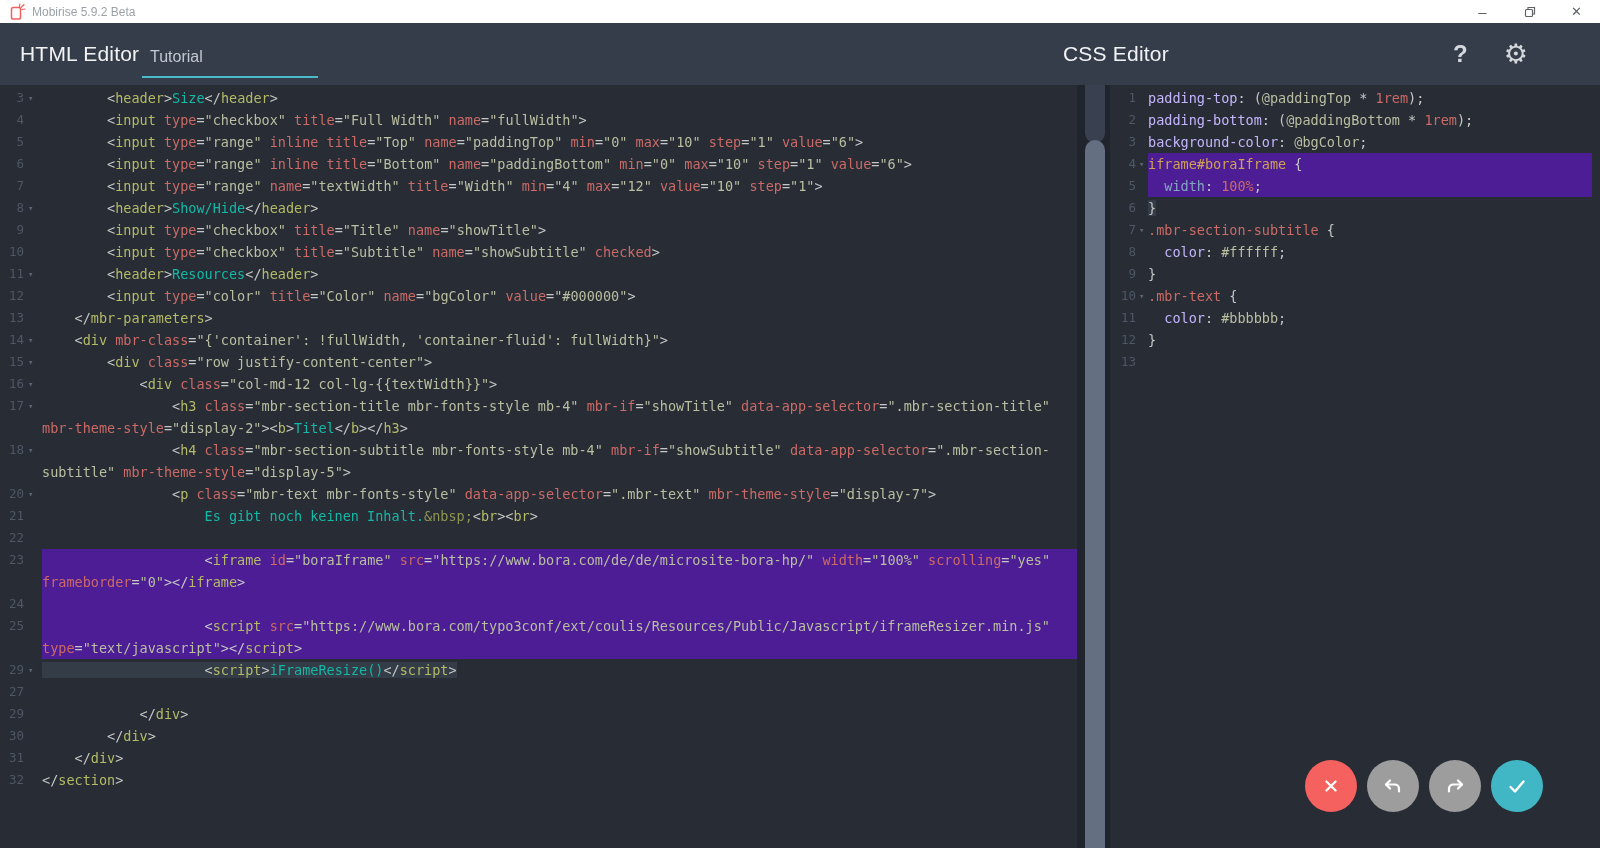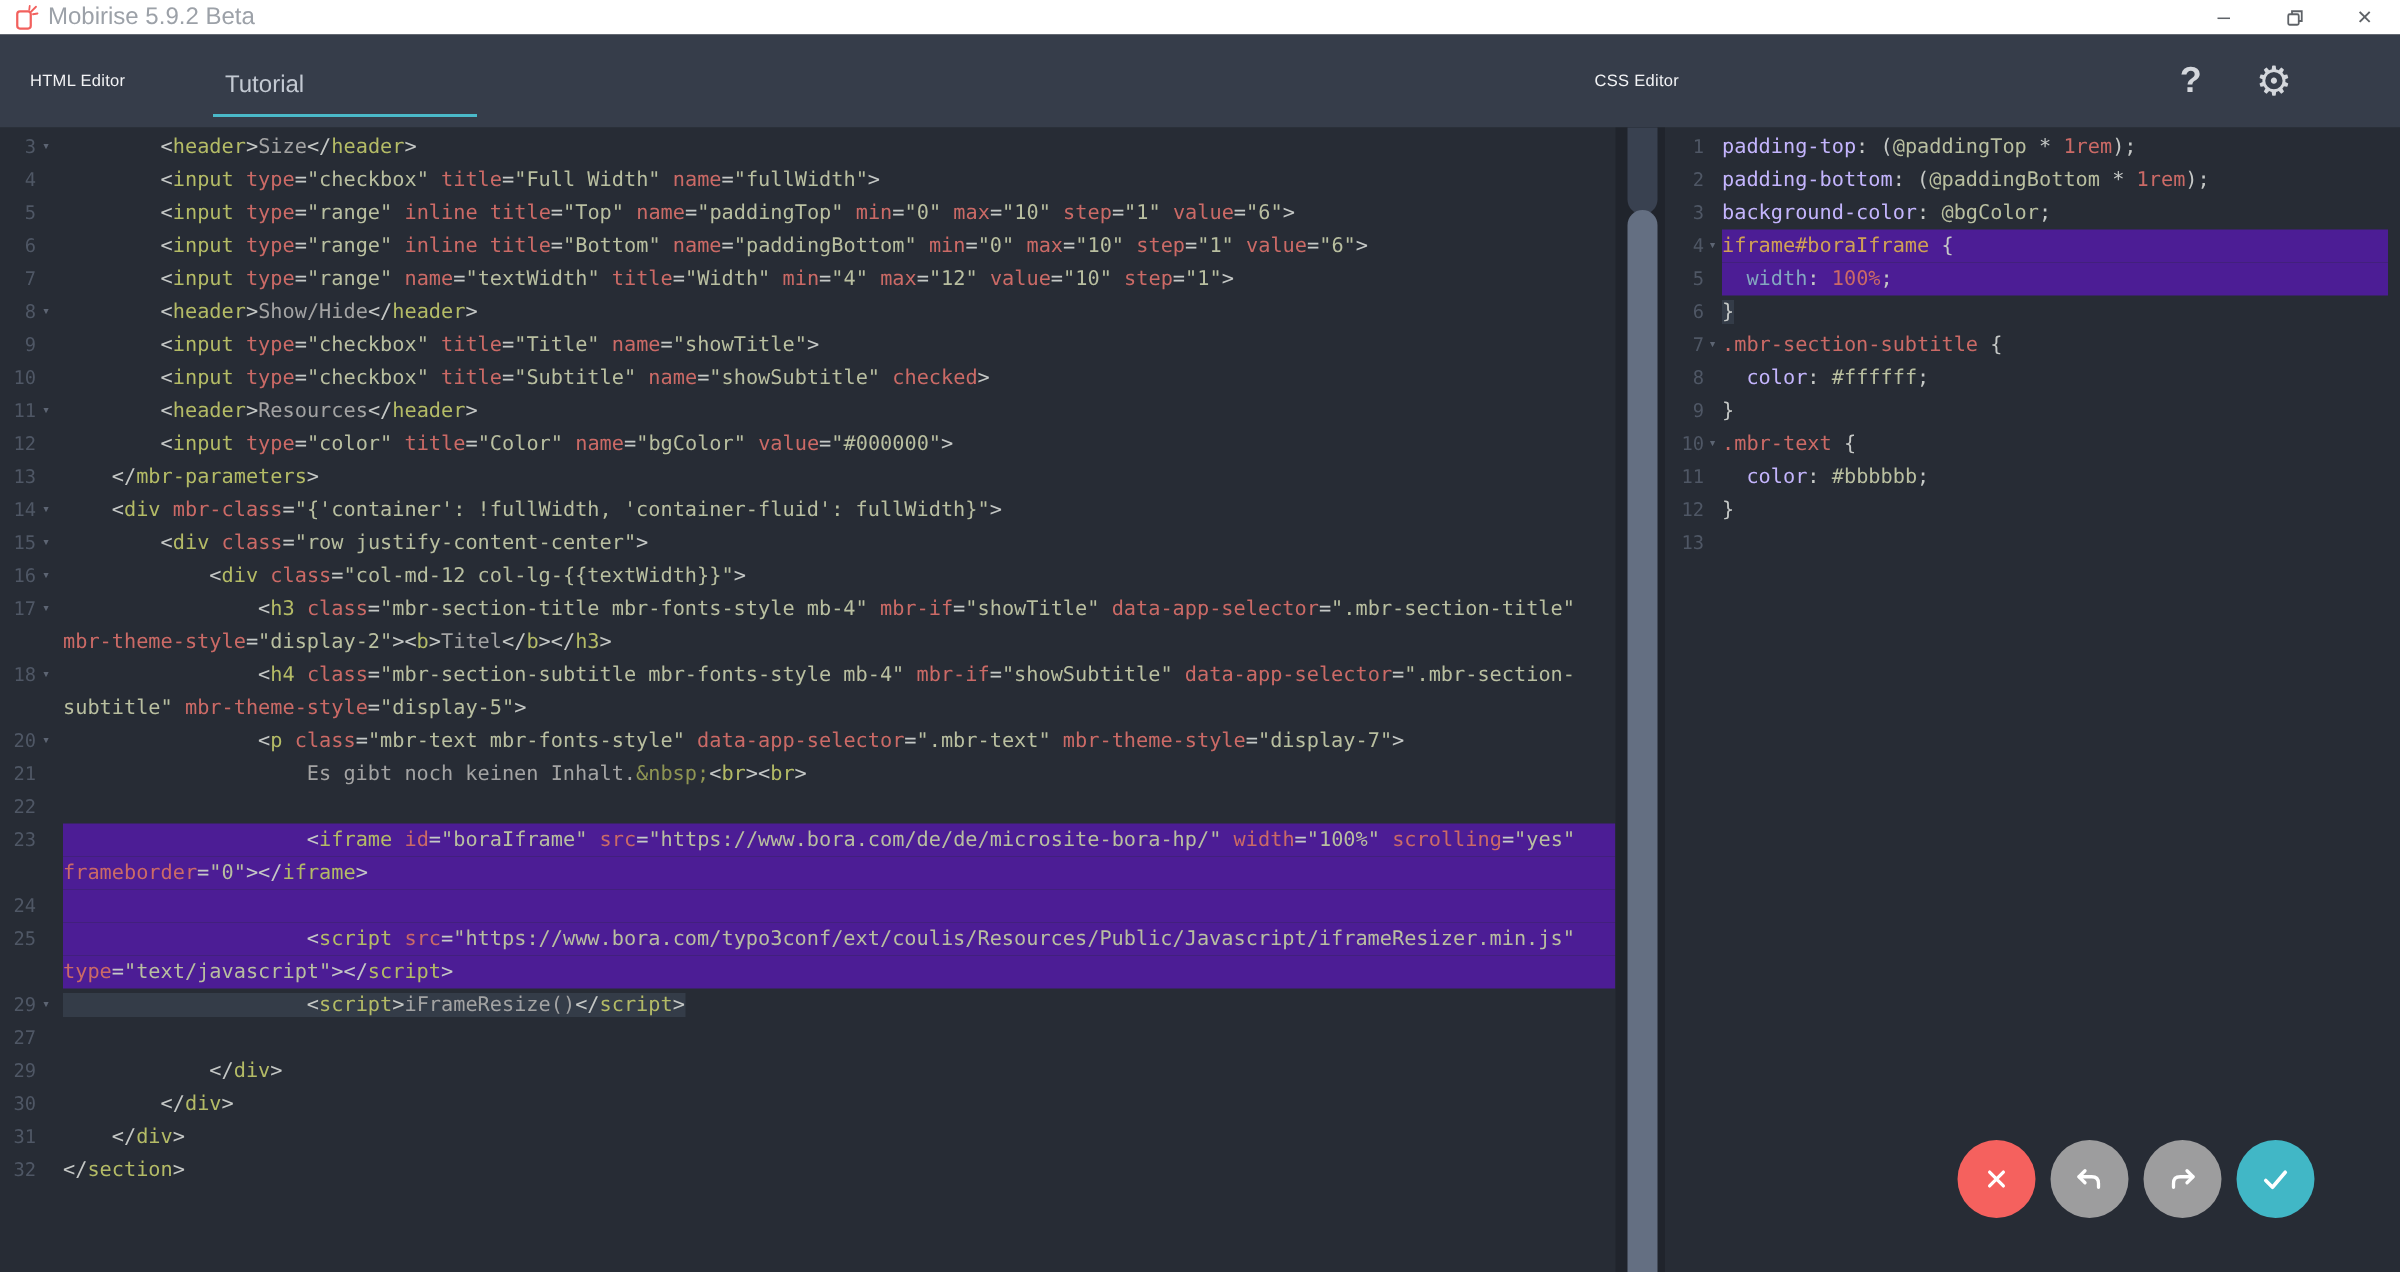--- a/index.html
+++ b/index.html
@@ -5,28 +5,28 @@
   * { box-sizing: border-box; }
   html,body { margin:0; padding:0; }
   body {
     width:1600px; height:848px; overflow:hidden; position:relative;
     background:#272c35; font-family:"Liberation Sans", sans-serif;
   }
   
   .titlebar { position:absolute; top:0; left:0; right:0; height:23px; background:#ffffff;
     display:flex; align-items:center; }
   .app-icon { margin-left:8px; width:18px; height:18px; flex:none; }
-  .titlebar .title { margin-left:6px; font-size:16px; color:#9ca1a8; }
+  .titlebar .title { margin-left:6px; font-size:12px; color:#9ca1a8; }
   .win-controls { margin-left:auto; display:flex; height:100%; }
   .win-btn { width:47px; height:100%; display:flex; align-items:center; justify-content:center;
     color:#5f6368; font-size:13px; }
   
   .header { position:absolute; top:23px; left:0; right:0; height:62px; background:#363d4a; }
   .pane-title { position:absolute; top:0; height:62px; display:flex; align-items:center;
-    color:#f2f3f5; font-size:11px; font-weight:500; letter-spacing:.2px; }
+    color:#f2f3f5; font-size:21px; font-weight:500; letter-spacing:.2px; }
   .pane-title.html { left:20px; }
   .pane-title.css  { left:1063px; }
   .tab { position:absolute; left:142px; bottom:7px; width:176px; padding:0 0 10px 8px;
     border-bottom:2px solid #4ab9c9; color:#c3c9d2; font-size:16px; }
   .header-icons { position:absolute; right:72px; top:0; height:62px; display:flex;
     align-items:center; gap:36px; color:#d4d7dc; }
   .help-glyph { font-size:24px; font-weight:bold; line-height:1; }
   .gear-glyph { font-size:27px; line-height:1; }
   
   .main { position:absolute; top:85px; left:0; right:0; bottom:0; background:#272c35; }
@@ -47,21 +47,21 @@
   .csspane .fold { width:12px; padding-left:3px; }
   .code { flex:1 1 auto; white-space:pre; color:#c5c8c6; }
   .csspane .code { margin-right:8px; }
   .code.sel { background:#4c1d95; }
   .selspan { background:#343c48; }
   
   .tk-t{color:#b4bb66}  
   .tk-a{color:#cb6a66}  
   .tk-s{color:#b9bfa0}  
   .tk-b{color:#c5c8c6}  
-  .tk-x{color:#a3a3a3}  
+  .tk-x{color:#14b8a6}  
   .tk-e{color:#8f9553}  
   .tk-p{color:#c4b5fd}  
   .tk-u{color:#84a7c0}  
   .tk-n{color:#cb6a66}  
   .tk-g{color:#d0a055}  
   .tk-q{color:#cb6a66}  
   
   .fab-group { position:absolute; right:57px; bottom:36px; display:flex; gap:10px; }
   .fab { width:52px; height:52px; border-radius:50%; display:flex; align-items:center;
     justify-content:center; }

